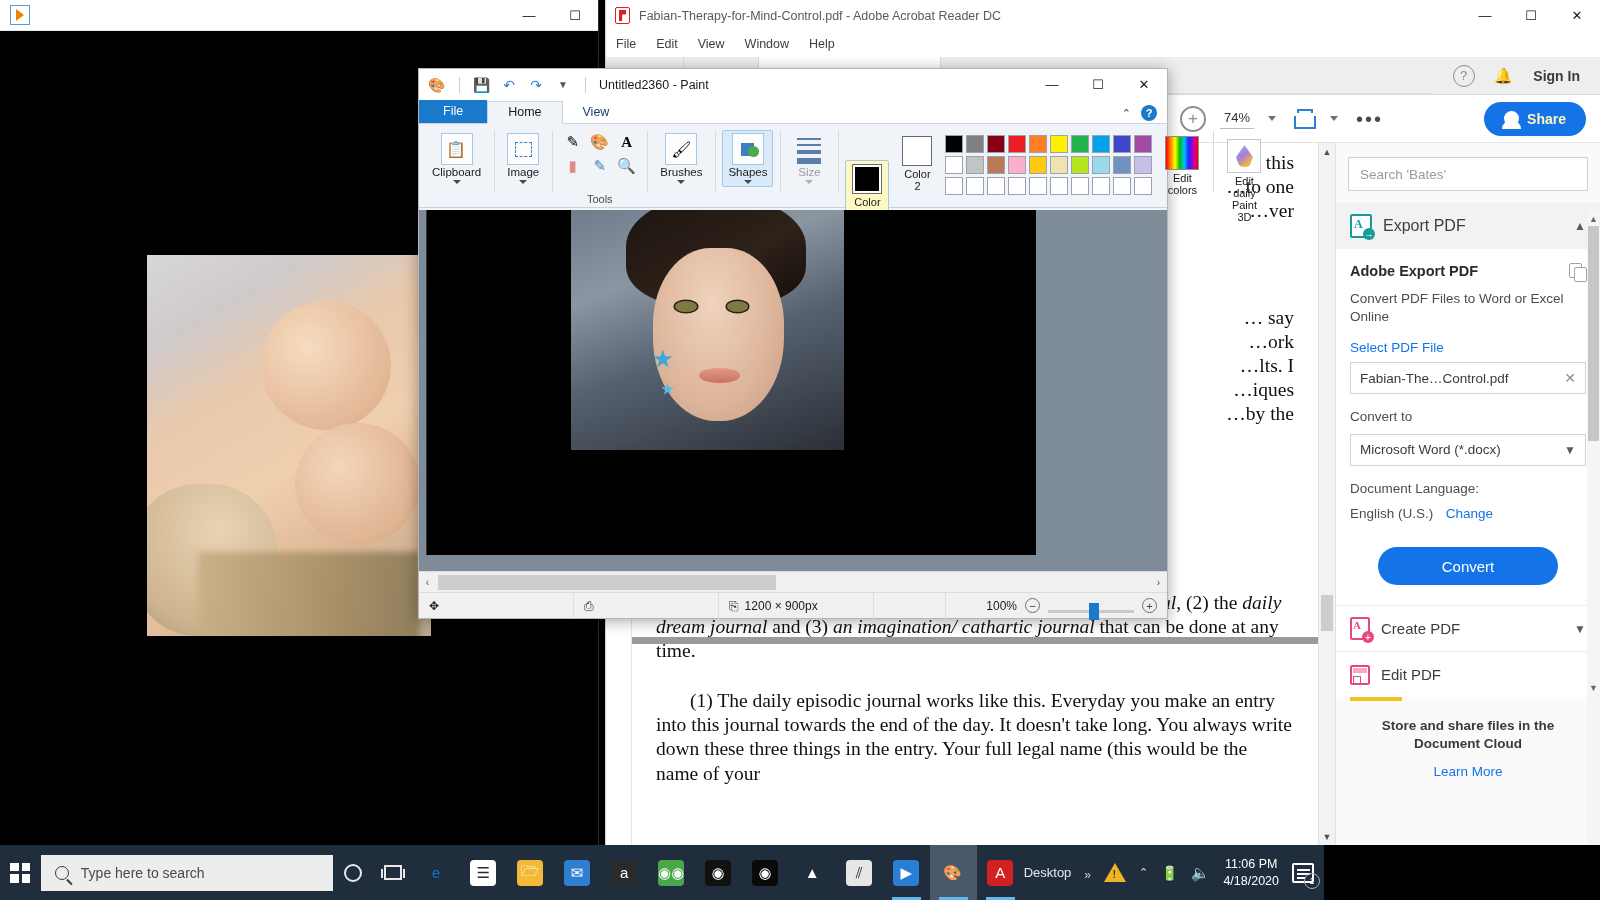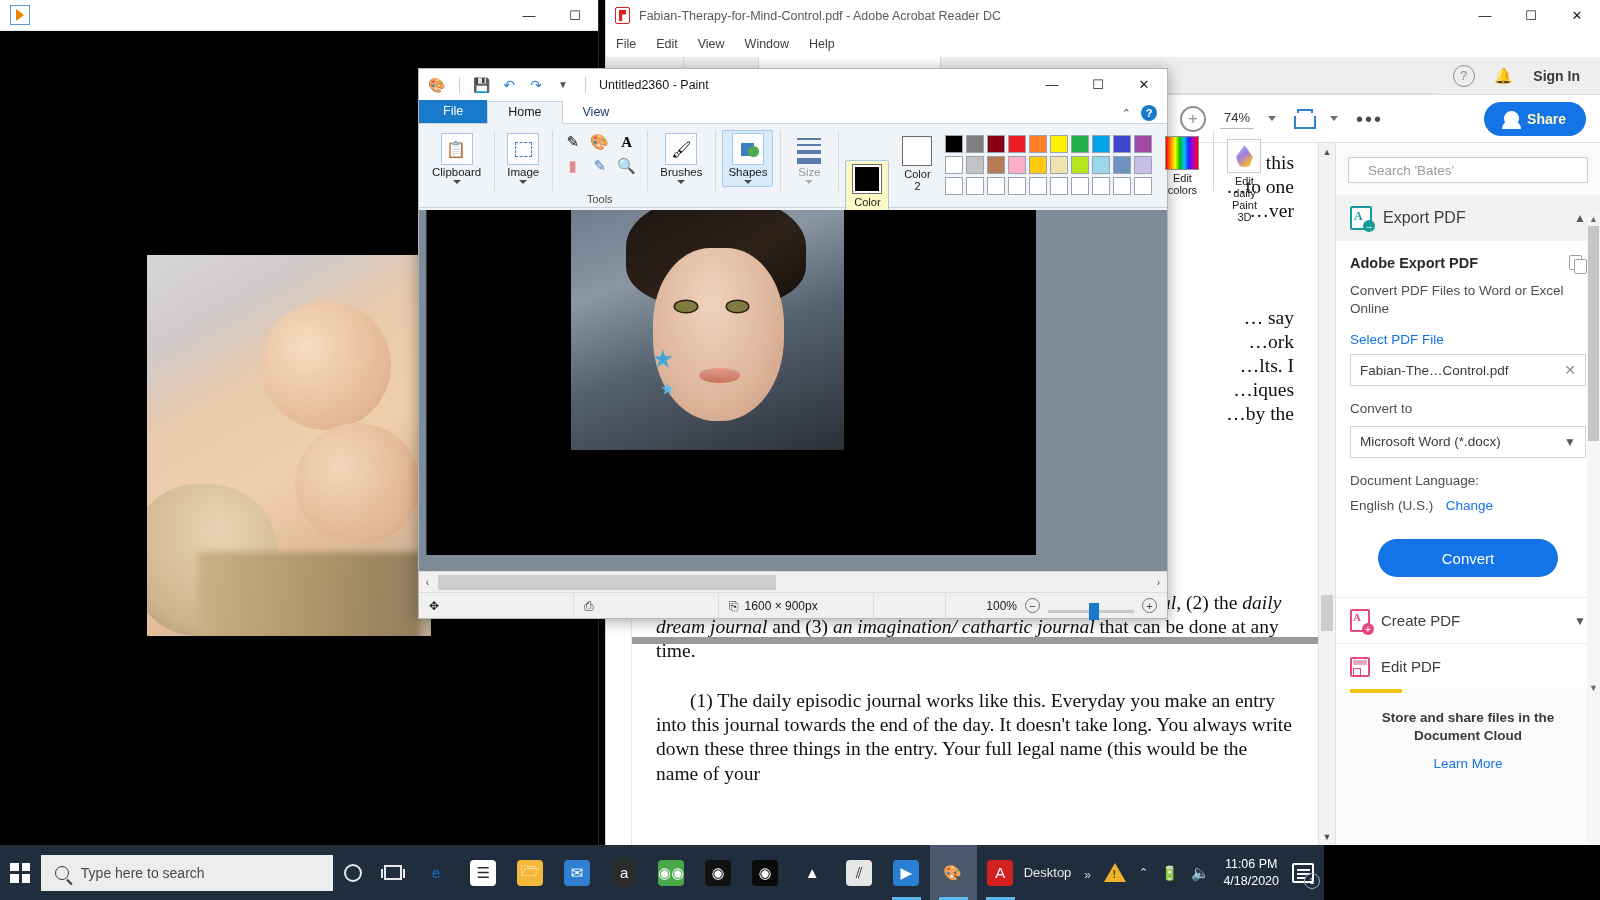--- a/index.html
+++ b/index.html
@@ -104,22 +104,22 @@
   #doc-vscroll { position:absolute; right:0; top:0; bottom:0; width:17px; background:#f2f2f2;
      border-left:1px solid #e3e3e3; }
   #doc-vscroll .up,#doc-vscroll .dn{height:17px;display:flex;align-items:center;justify-content:center;
      font-size:9px;color:#505050;}
   #doc-vscroll .dn{position:absolute;bottom:0;left:0;right:0;}
   #doc-thumb{position:absolute;left:2px;right:2px;top:452px;height:36px;background:#cdcdcd;}
   #pagebreak { position:absolute; left:0; right:17px; top:494px; height:7px; background:#9a9a9a; }
 
   
   #acro-right { width:265px; background:#fafafa; border-left:1px solid #e0e0e0; position:relative;}
-  #search-box { margin:14px 12px 0; height:26px; border:1px solid #cfcfcf; background:#fff;
-     display:flex;align-items:center;padding:0 19px; font-size:13.5px; color:#9b9b9b; }
+  #search-box { margin:14px 12px 0; height:34px; border:1px solid #cfcfcf; background:#fff;
+     display:flex;align-items:center;padding:0 11px; font-size:13.5px; color:#9b9b9b; }
   .panel-head { height:46px; display:flex; align-items:center; gap:11px; padding:0 14px;
      background:#f2f2f2; margin-top:12px; }
   .panel-head .label { font-size:16px; color:#3d3d3d; flex:1; }
   .chev { font-size:12px; color:#5a5a5a; }
   .exp-ico { width:22px;height:24px;position:relative; }
   .exp-ico .sheet{position:absolute;inset:0;border:2px solid #169b9b;border-radius:2px;background:#fff;}
   .exp-ico .a{position:absolute;left:4px;top:3px;font-size:12px;color:#169b9b;font-weight:bold;font-family:"Liberation Serif",serif;}
   .exp-ico .dot{position:absolute;right:-3px;bottom:-2px;width:12px;height:12px;border-radius:50%;
      background:#169b9b;color:#fff;font-size:9px;display:flex;align-items:center;justify-content:center;}
   #export-body { padding:14px; background:#fff; }
@@ -662,21 +662,21 @@
 
     <div id="paint-status">
       <span class="st-cell" style="width:155px;">
         <span>✥</span>
       </span>
       <span class="st-cell" style="width:145px;">
         <span>⎙</span>
       </span>
       <span class="st-cell" style="width:155px;">
         <span>⎘</span>
-        <span>1600 × 900px</span>
+        <span>1200 × 900px</span>
       </span>
       <span class="st-cell" style="width:72px;"></span>
       <span class="sp"></span>
       <span id="zoomslider">
         <span>100%</span>
         <span class="zcirc">−</span>
         <span class="ztrack">
             <span class="zknob"></span>
           </span>
         <span class="zcirc">+</span>

